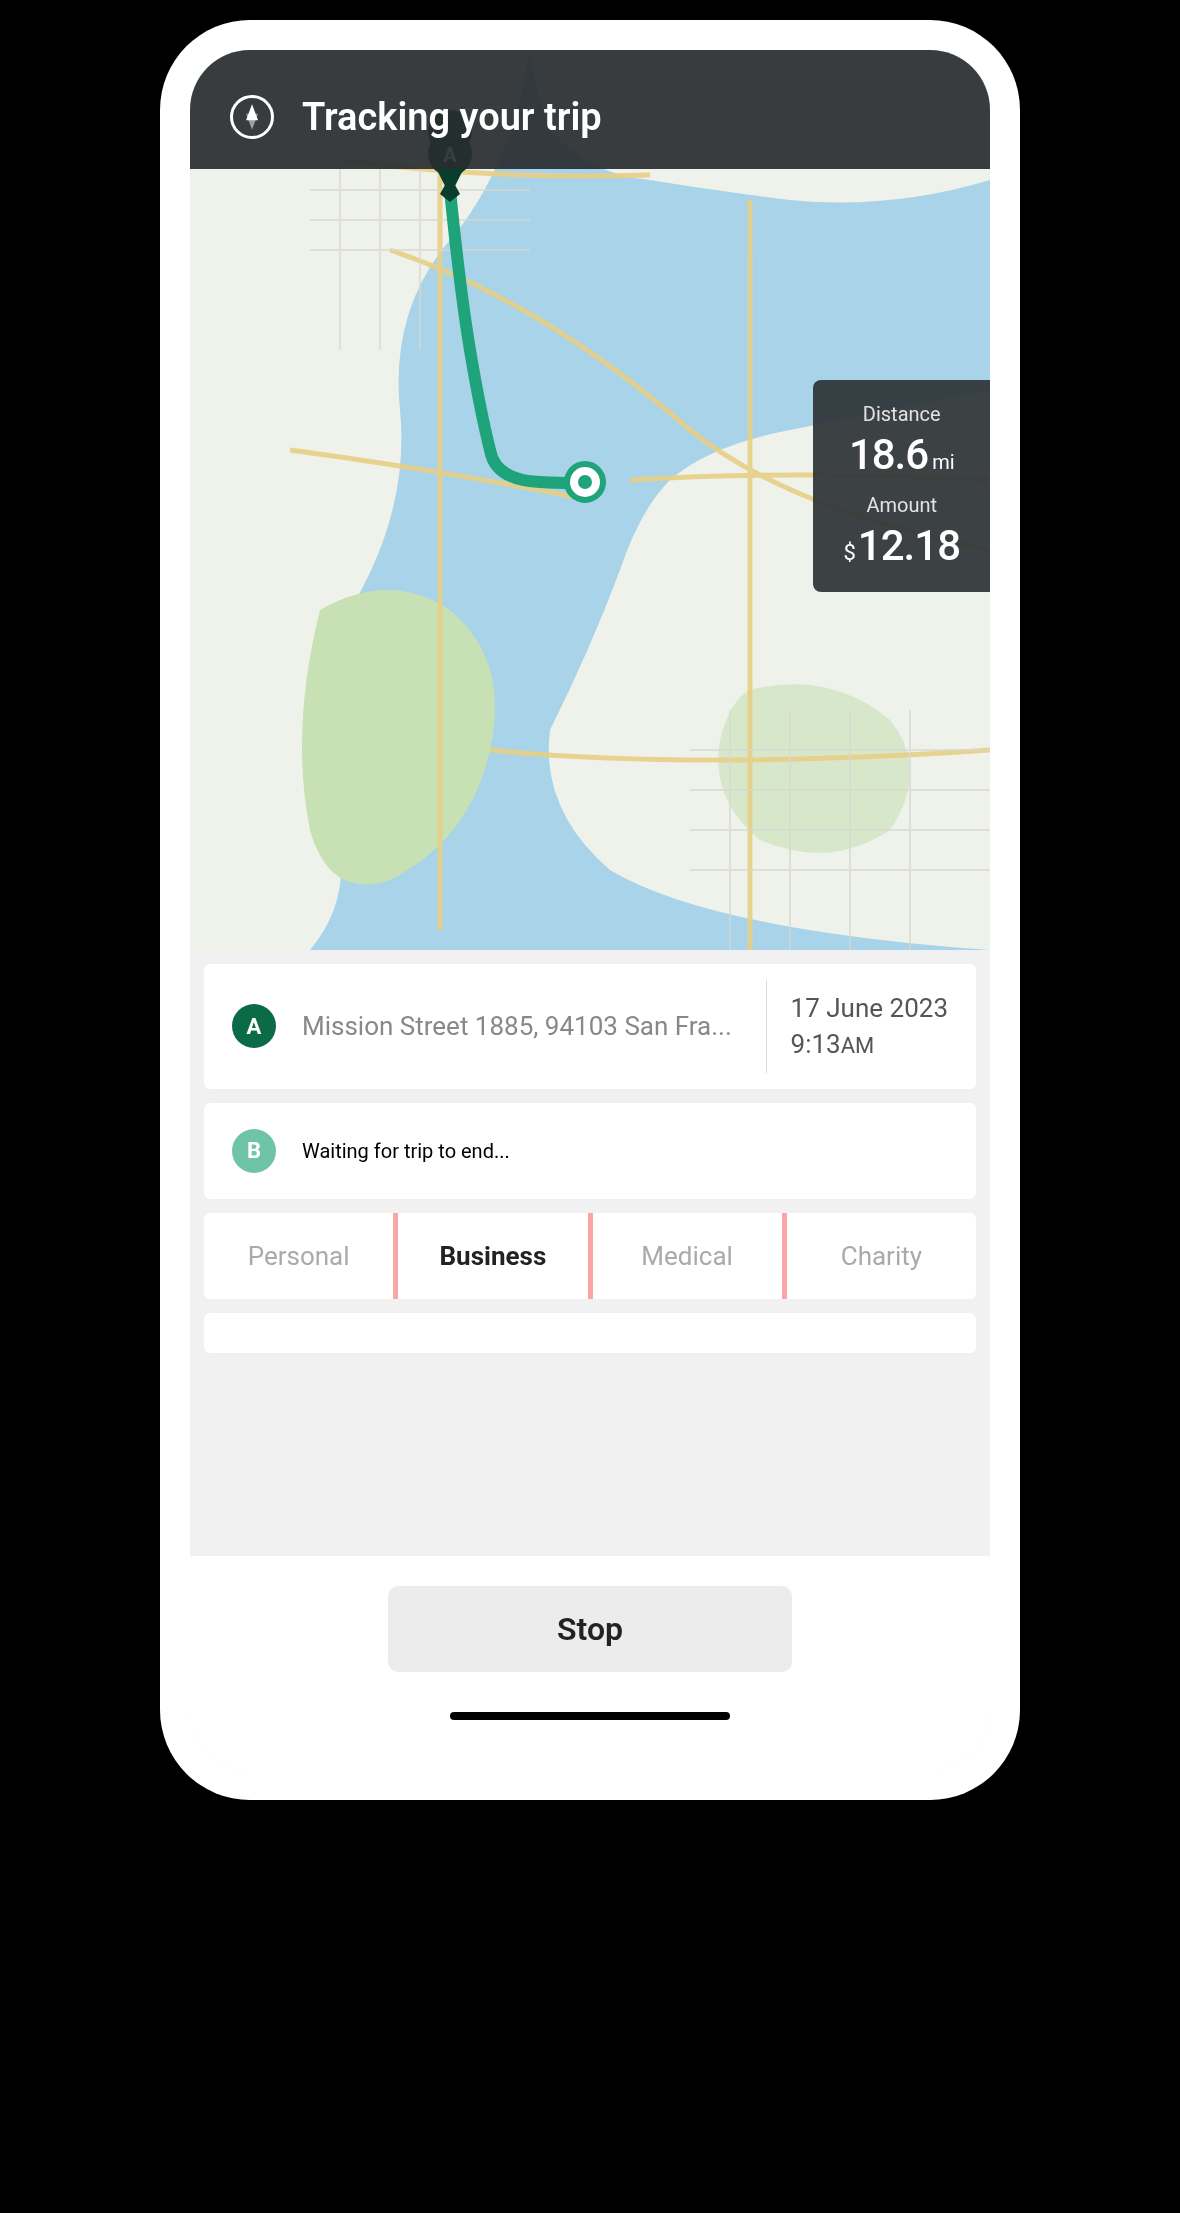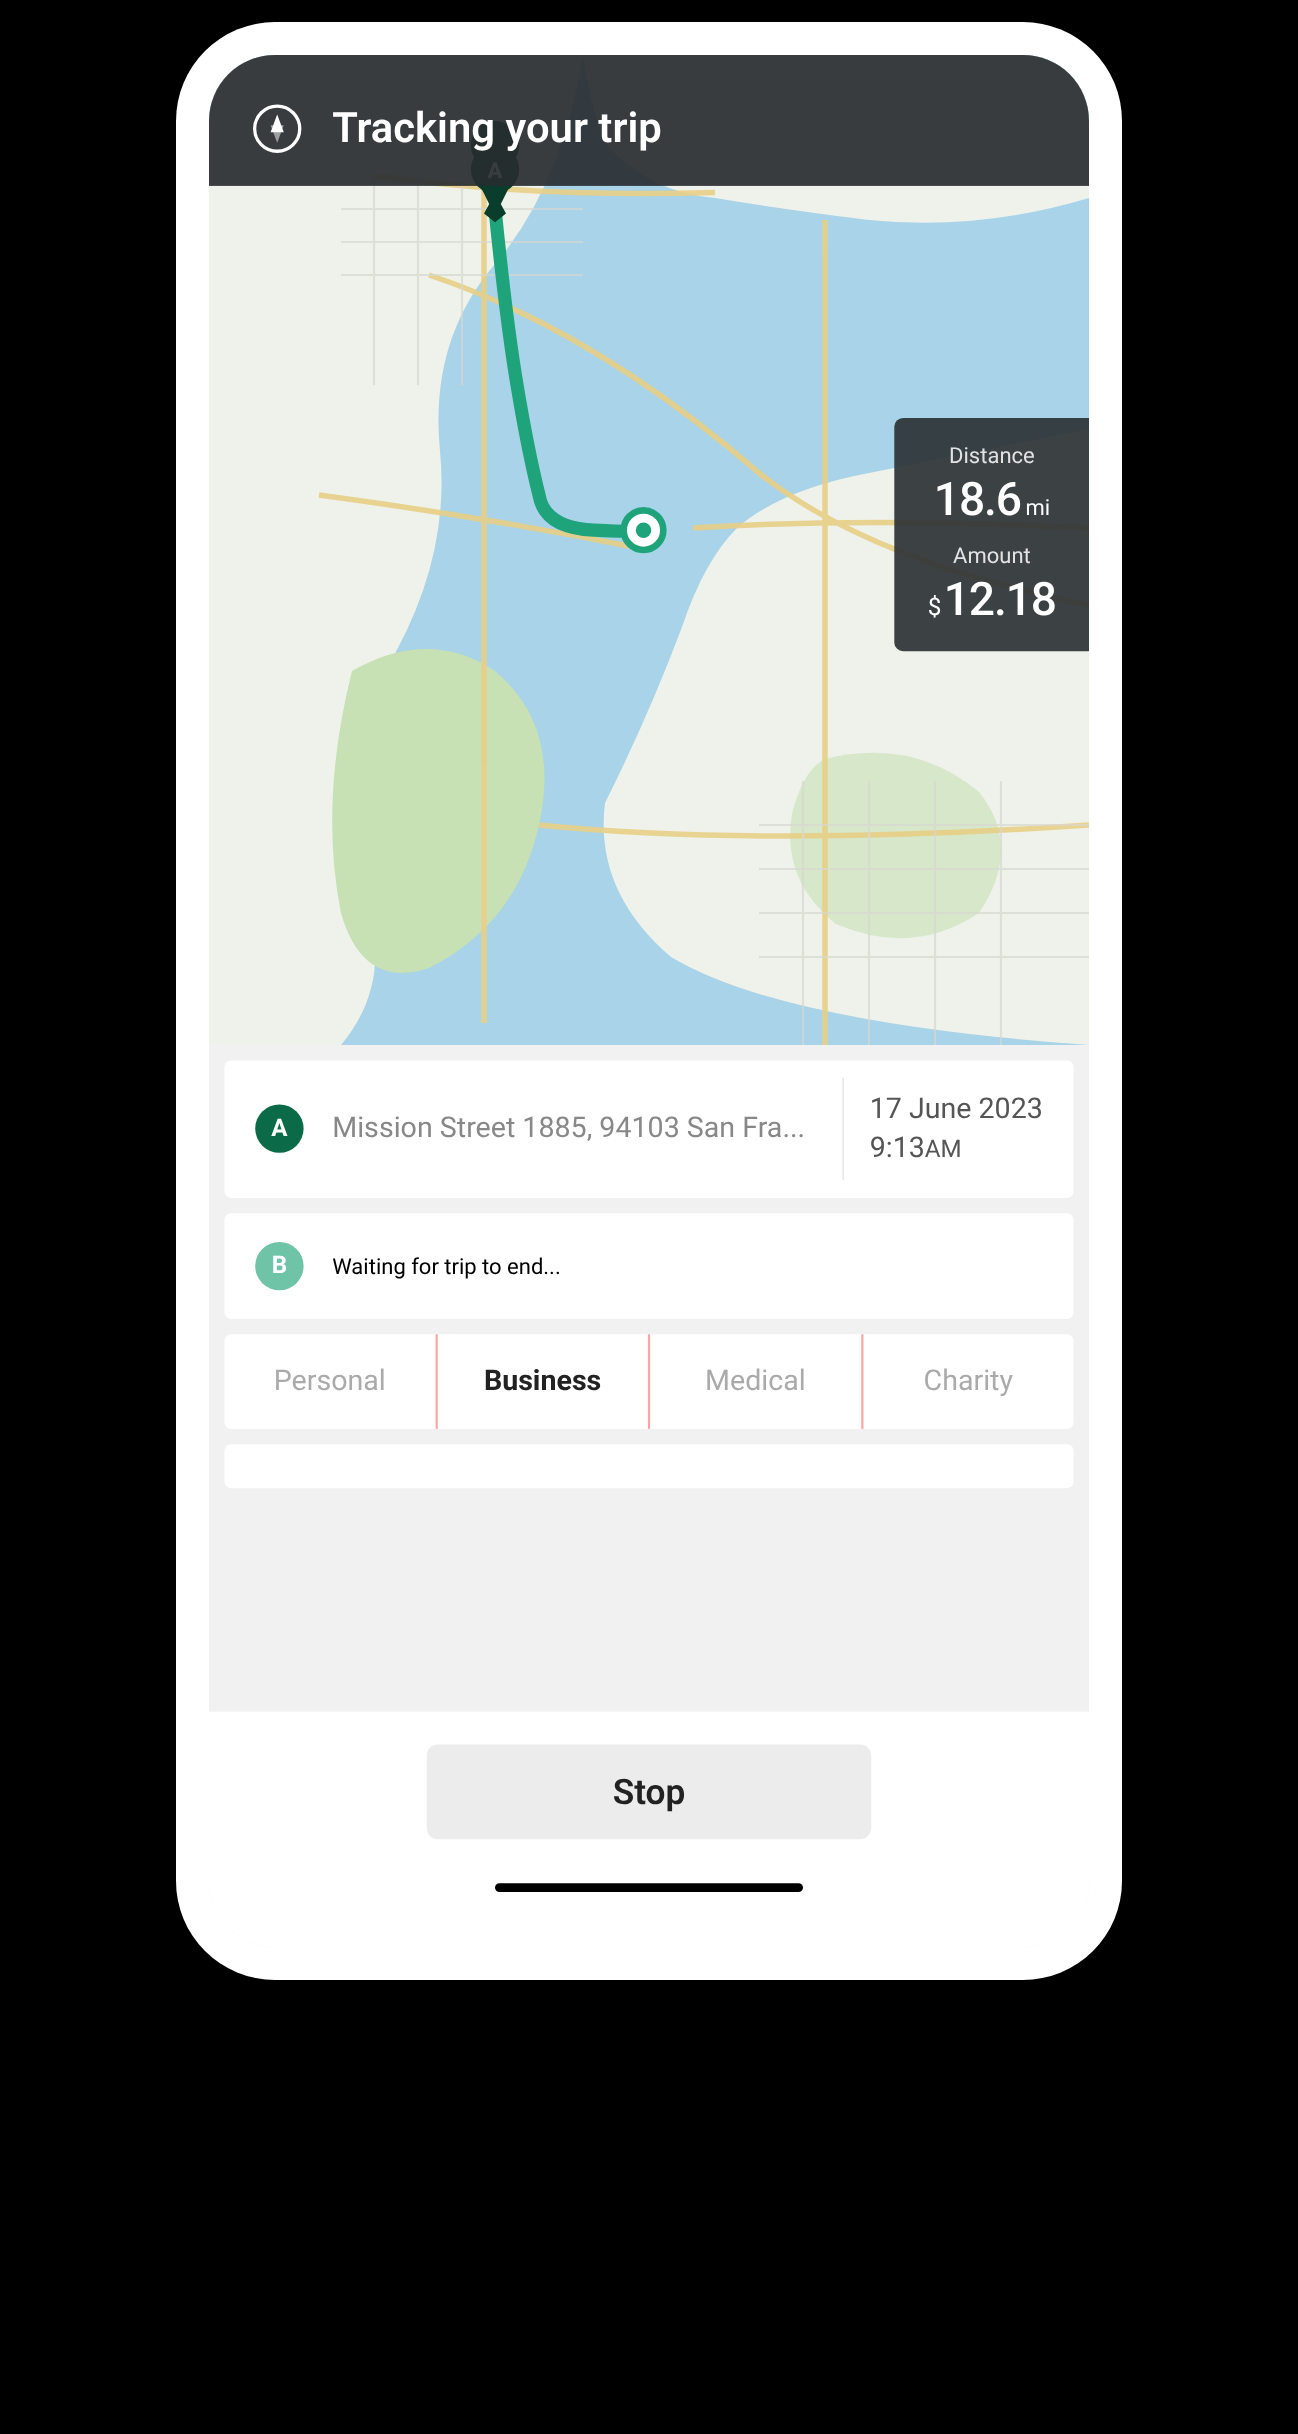--- a/index.html
+++ b/index.html
@@ -181,21 +181,21 @@
     background: #fff;
     border-radius: 6px;
     display: flex;
   }
   .tab {
     flex: 1;
     text-align: center;
     padding: 28px 0;
     font-size: 26px;
     color: #aaa;
-    border-right: 2px solid #fca5a5;
+    border-right: 5px solid #fca5a5;
     cursor: pointer;
   }
   .tab:last-child { border-right: none; }
   .tab.active { color: #222; font-weight: 700; }
 
   .extra-card {
     background: #fff;
     border-radius: 6px;
     height: 40px;
   }

